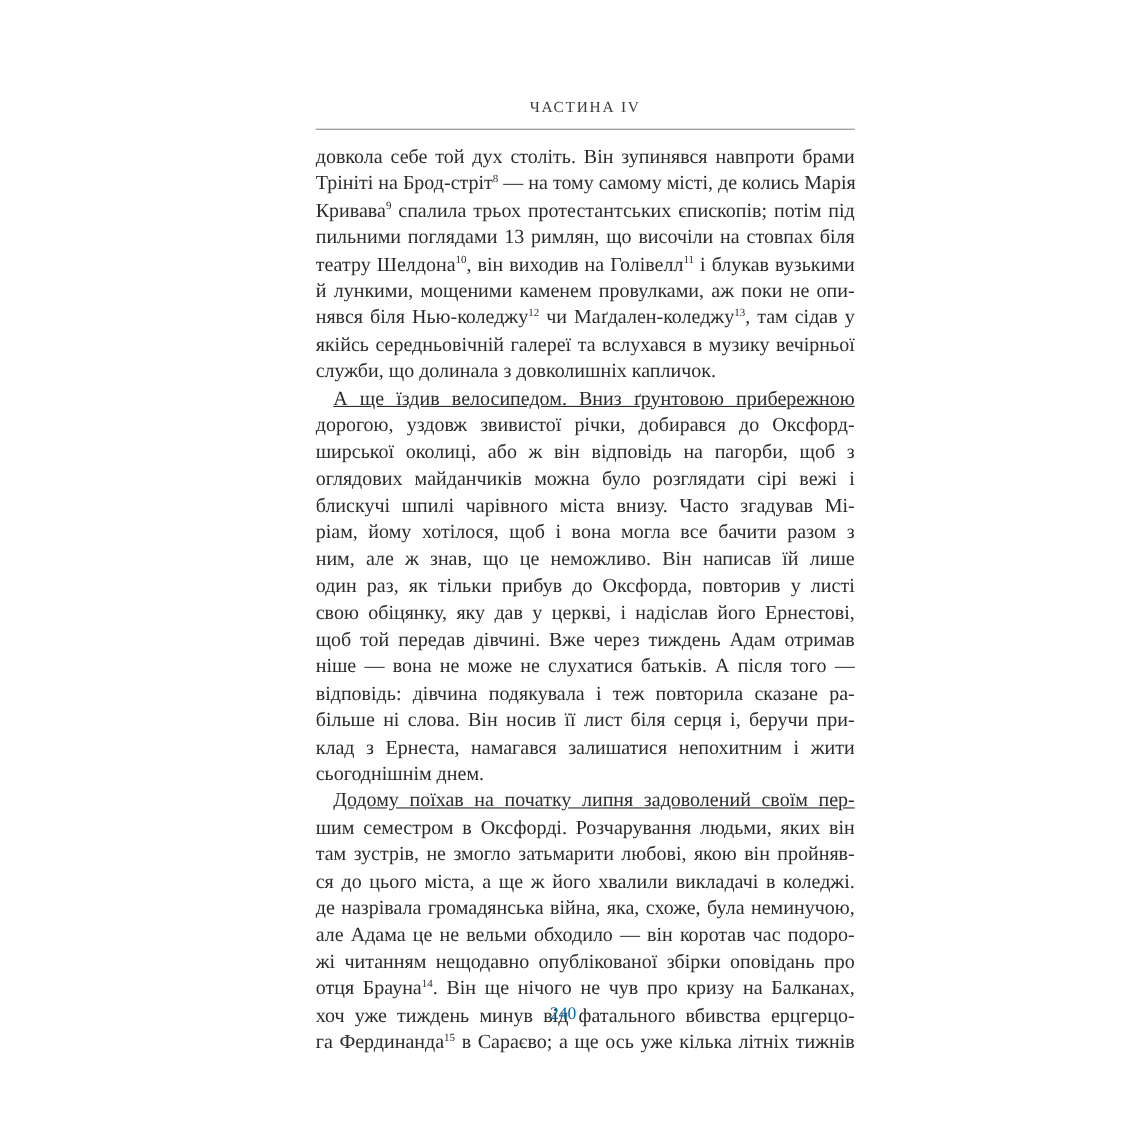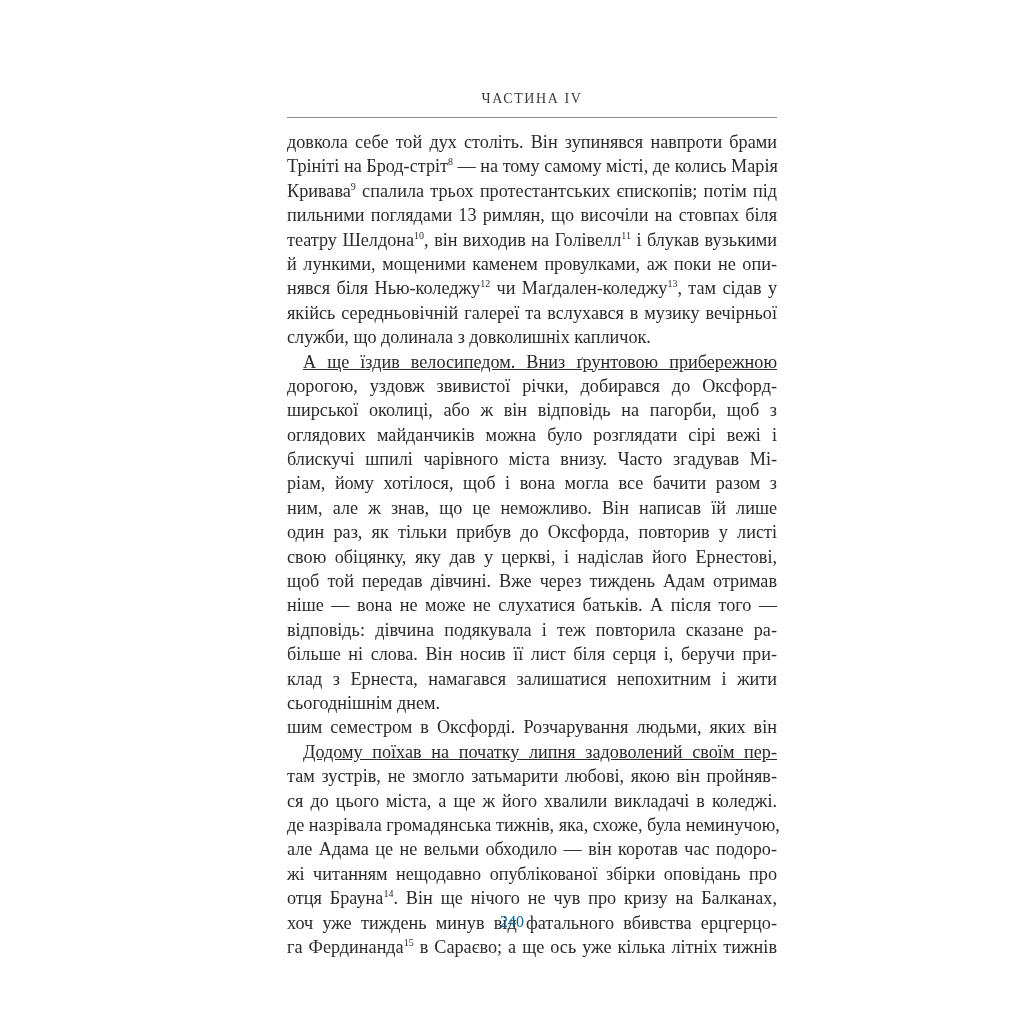--- a/index.html
+++ b/index.html
@@ -96,25 +96,25 @@
       <span class="line">ріам, йому хотілося, щоб і вона могла все бачити разом з</span>
       <span class="line">ним, але ж знав, що це неможливо. Він написав їй лише</span>
       <span class="line">один раз, як тільки прибув до Оксфорда, повторив у листі</span>
       <span class="line">свою обіцянку, яку дав у церкві, і надіслав його Ернестові,</span>
       <span class="line">щоб той передав дівчині. Вже через тиждень Адам отримав</span>
       <span class="line">ніше — вона не може не слухатися батьків. А після того —</span>
       <span class="line">відповідь: дівчина подякувала і теж повторила сказане ра-</span>
       <span class="line">більше ні слова. Він носив її лист біля серця і, беручи при-</span>
       <span class="line">клад з Ернеста, намагався залишатися непохитним і жити</span>
       <span class="line last">сьогоднішнім днем.</span>
+      <span class="line indent">Додому поїхав на початку липня задоволений своїм пер-</span>
       <span class="line">шим семестром в Оксфорді. Розчарування людьми, яких він</span>
-      <span class="line indent">Додому поїхав на початку липня задоволений своїм пер-</span>
       <span class="line">там зустрів, не змогло затьмарити любові, якою він пройняв-</span>
       <span class="line">ся до цього міста, а ще ж його хвалили викладачі в коледжі.</span>
-      <span class="line">де назрівала громадянська тижнів, яка, схоже, була неминучою,</span>
+      <span class="line">де назрівала громадянська війна, яка, схоже, була неминучою,</span>
       <span class="line">але Адама це не вельми обходило — він коротав час подоро-</span>
       <span class="line">жі читанням нещодавно опублікованої збірки оповідань про</span>
       <span class="line">отця Брауна<sup>14</sup>. Він ще нічого не чув про кризу на Балканах,</span>
       <span class="line">хоч уже тиждень минув від фатального вбивства ерцгерцо-</span>
       <span class="line">га Фердинанда<sup>15</sup> в Сараєво; а ще ось уже кілька літніх тижнів</span>
     </div>
 </div>
 
 <div class="folio">240</div>
 

